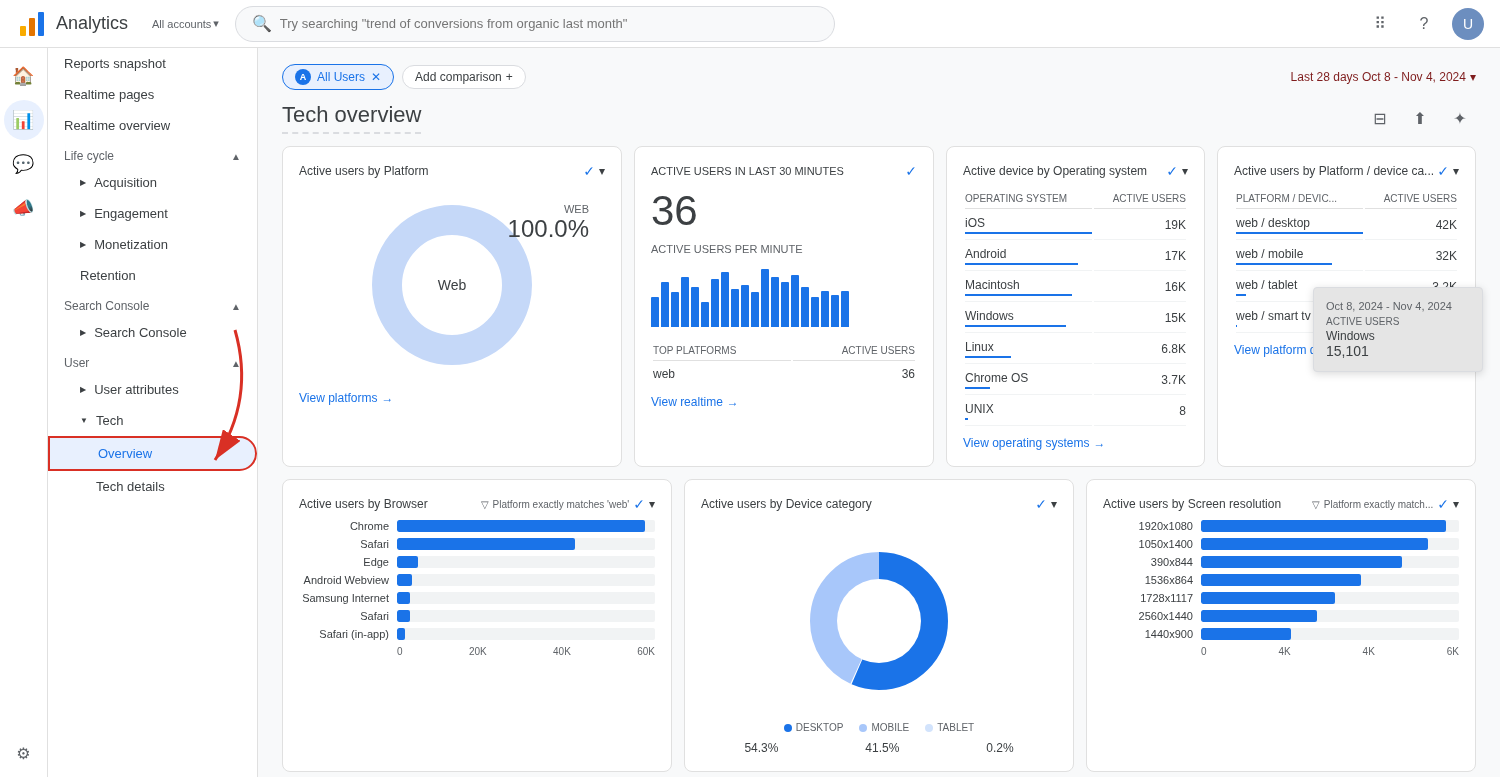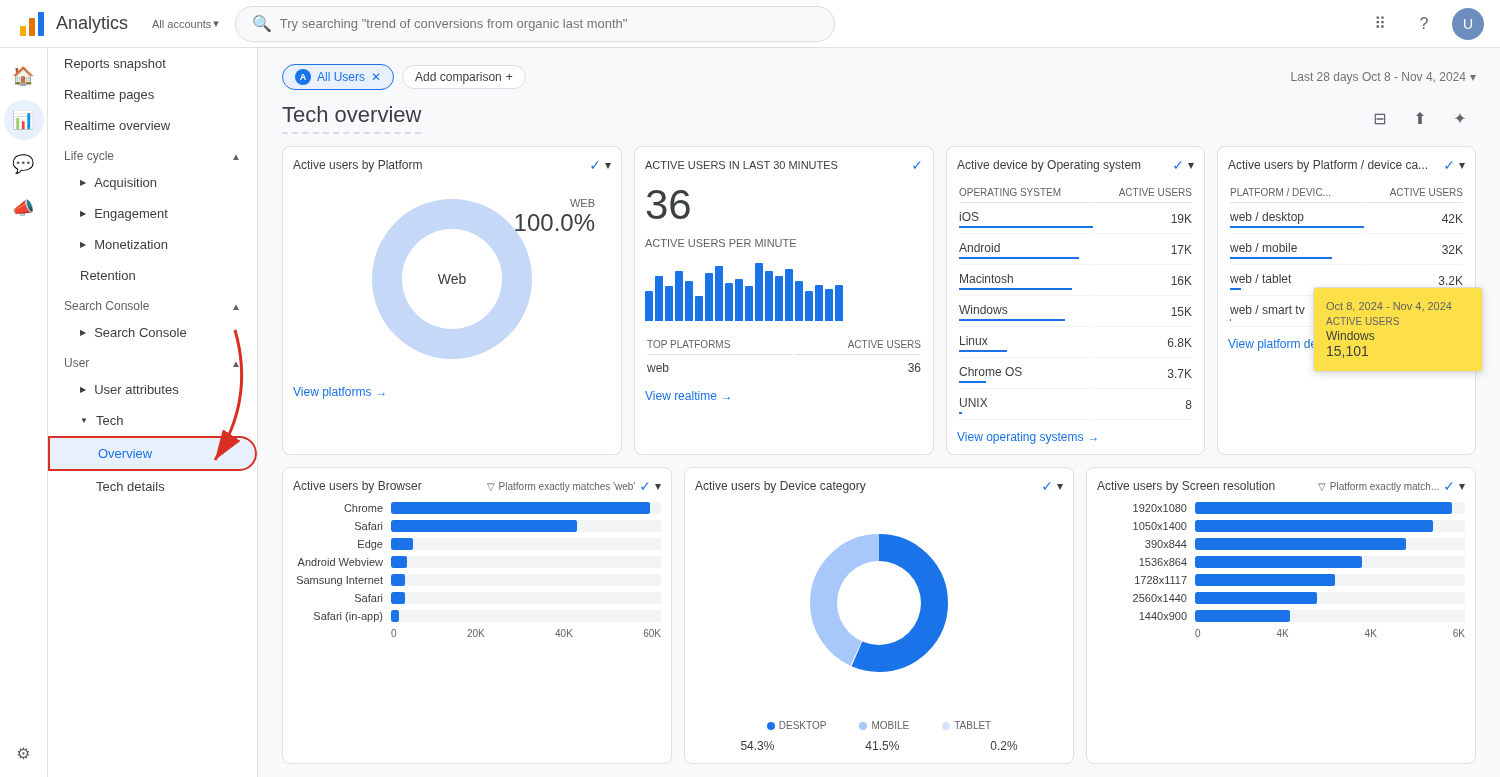--- a/index.html
+++ b/index.html
@@ -209,21 +209,21 @@
       font-size: 12px;
       color: #3c4043;
       display: flex;
       align-items: center;
       gap: 4px;
       cursor: pointer;
       background: white;
     }
     .date-range {
       font-size: 12px;
-      color: #737373;
+      color: #7f1d1d;
       display: flex;
       align-items: center;
       gap: 4px;
       cursor: pointer;
     }
     .page-title {
       font-size: 22px;
       font-weight: 400;
       color: #3c4043;
       border-bottom: 2px dashed #dadce0;
@@ -239,21 +239,21 @@
     
     .cards-row {
       display: flex;
       gap: 12px;
       margin-bottom: 12px;
     }
     .card {
       background: white;
       border: 1px solid #e0e0e0;
       border-radius: 8px;
-      padding: 10px;
+      padding: 16px;
       position: relative;
     }
     .card-title {
       font-size: 12px;
       color: #3c4043;
       font-weight: 500;
       margin-bottom: 8px;
       display: flex;
       align-items: center;
       justify-content: space-between;
@@ -346,21 +346,21 @@
     }
     .os-table td:last-child { text-align: right; }
     .os-bar { height: 2px; background: #1a73e8; margin-top: 2px; }
 
     
     .device-card { flex: 1; min-width: 220px; position: relative; }
 
     
     .tooltip-overlay {
       position: absolute;
-      background: #fde047;
+      background: #e5e5e5;
       border: 1px solid #dadce0;
       border-radius: 4px;
       padding: 12px;
       box-shadow: 0 2px 8px rgba(0,0,0,0.15);
       z-index: 10;
       right: -8px;
       top: 140px;
       width: 170px;
       font-size: 12px;
     }
@@ -414,22 +414,22 @@
     
     .donut-chart-container {
       display: flex;
       align-items: center;
       justify-content: center;
       padding: 16px 0;
     }
     .donut-legend {
       display: flex;
       justify-content: center;
-      gap: 33px;
-      margin-top: 16px;
+      gap: 16px;
+      margin-top: 0;
     }
     .legend-item {
       display: flex;
       align-items: center;
       gap: 4px;
       font-size: 10px;
       color: #5f6368;
     }
     .legend-dot {
       width: 8px;

